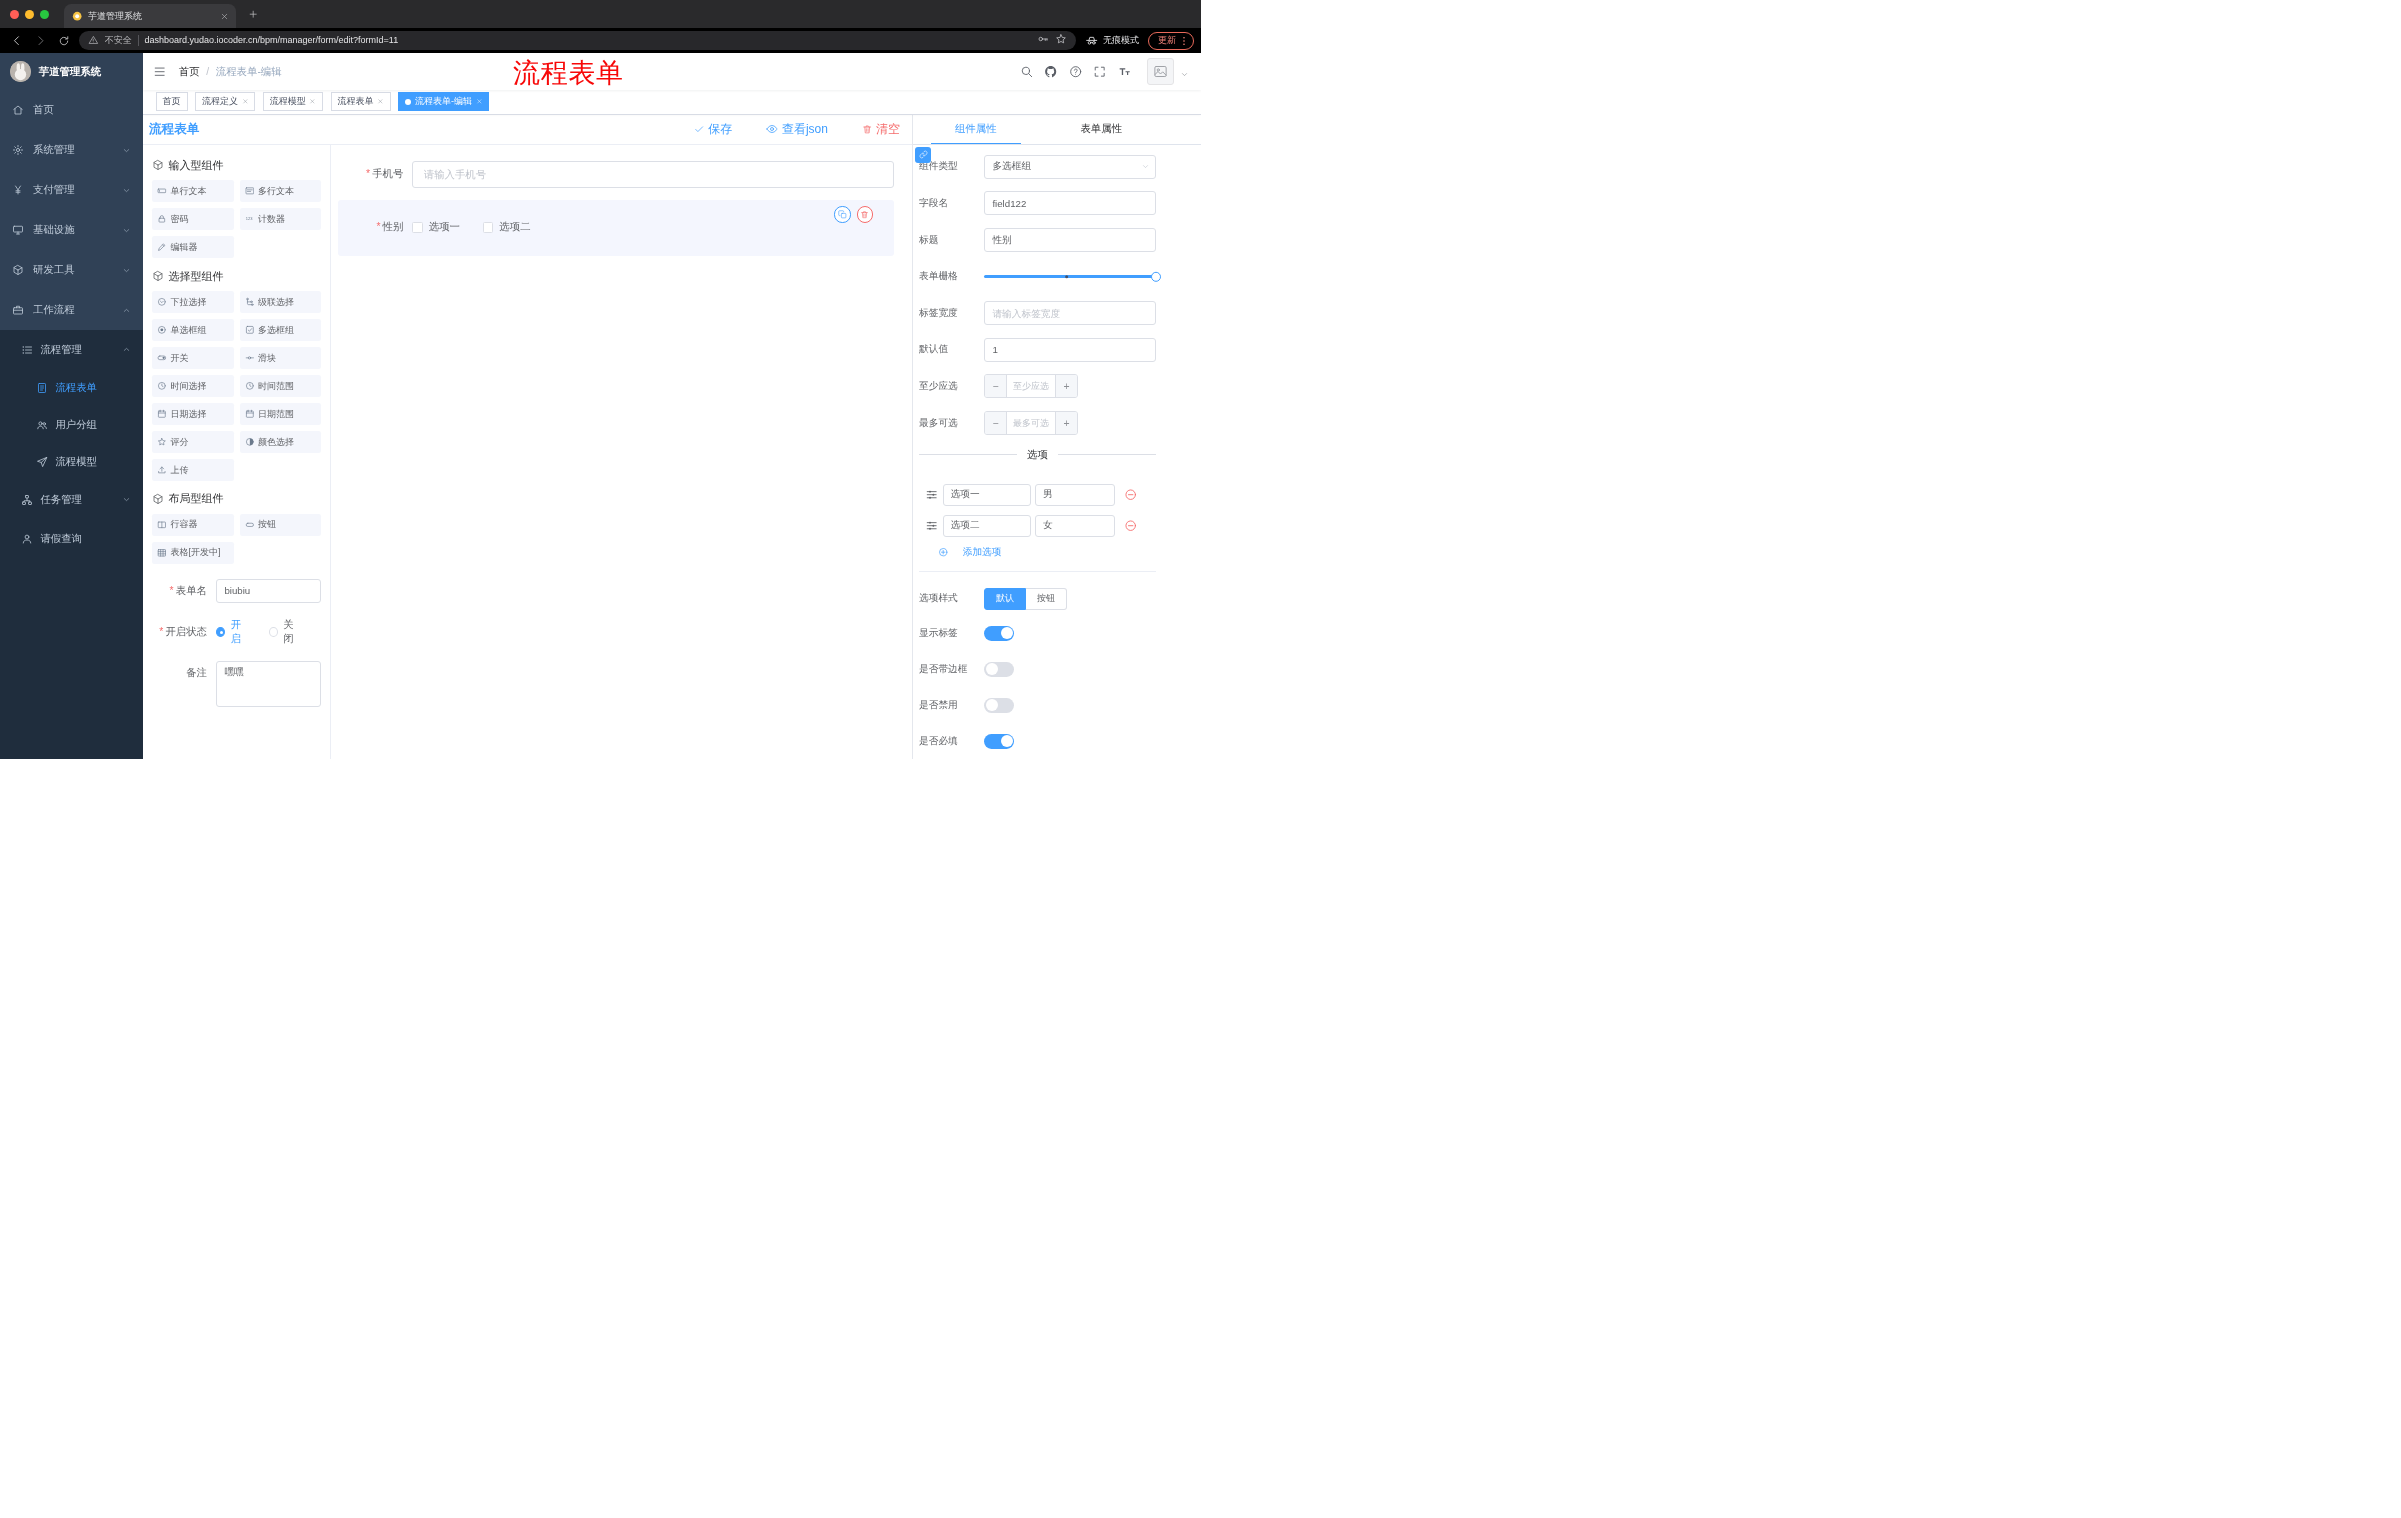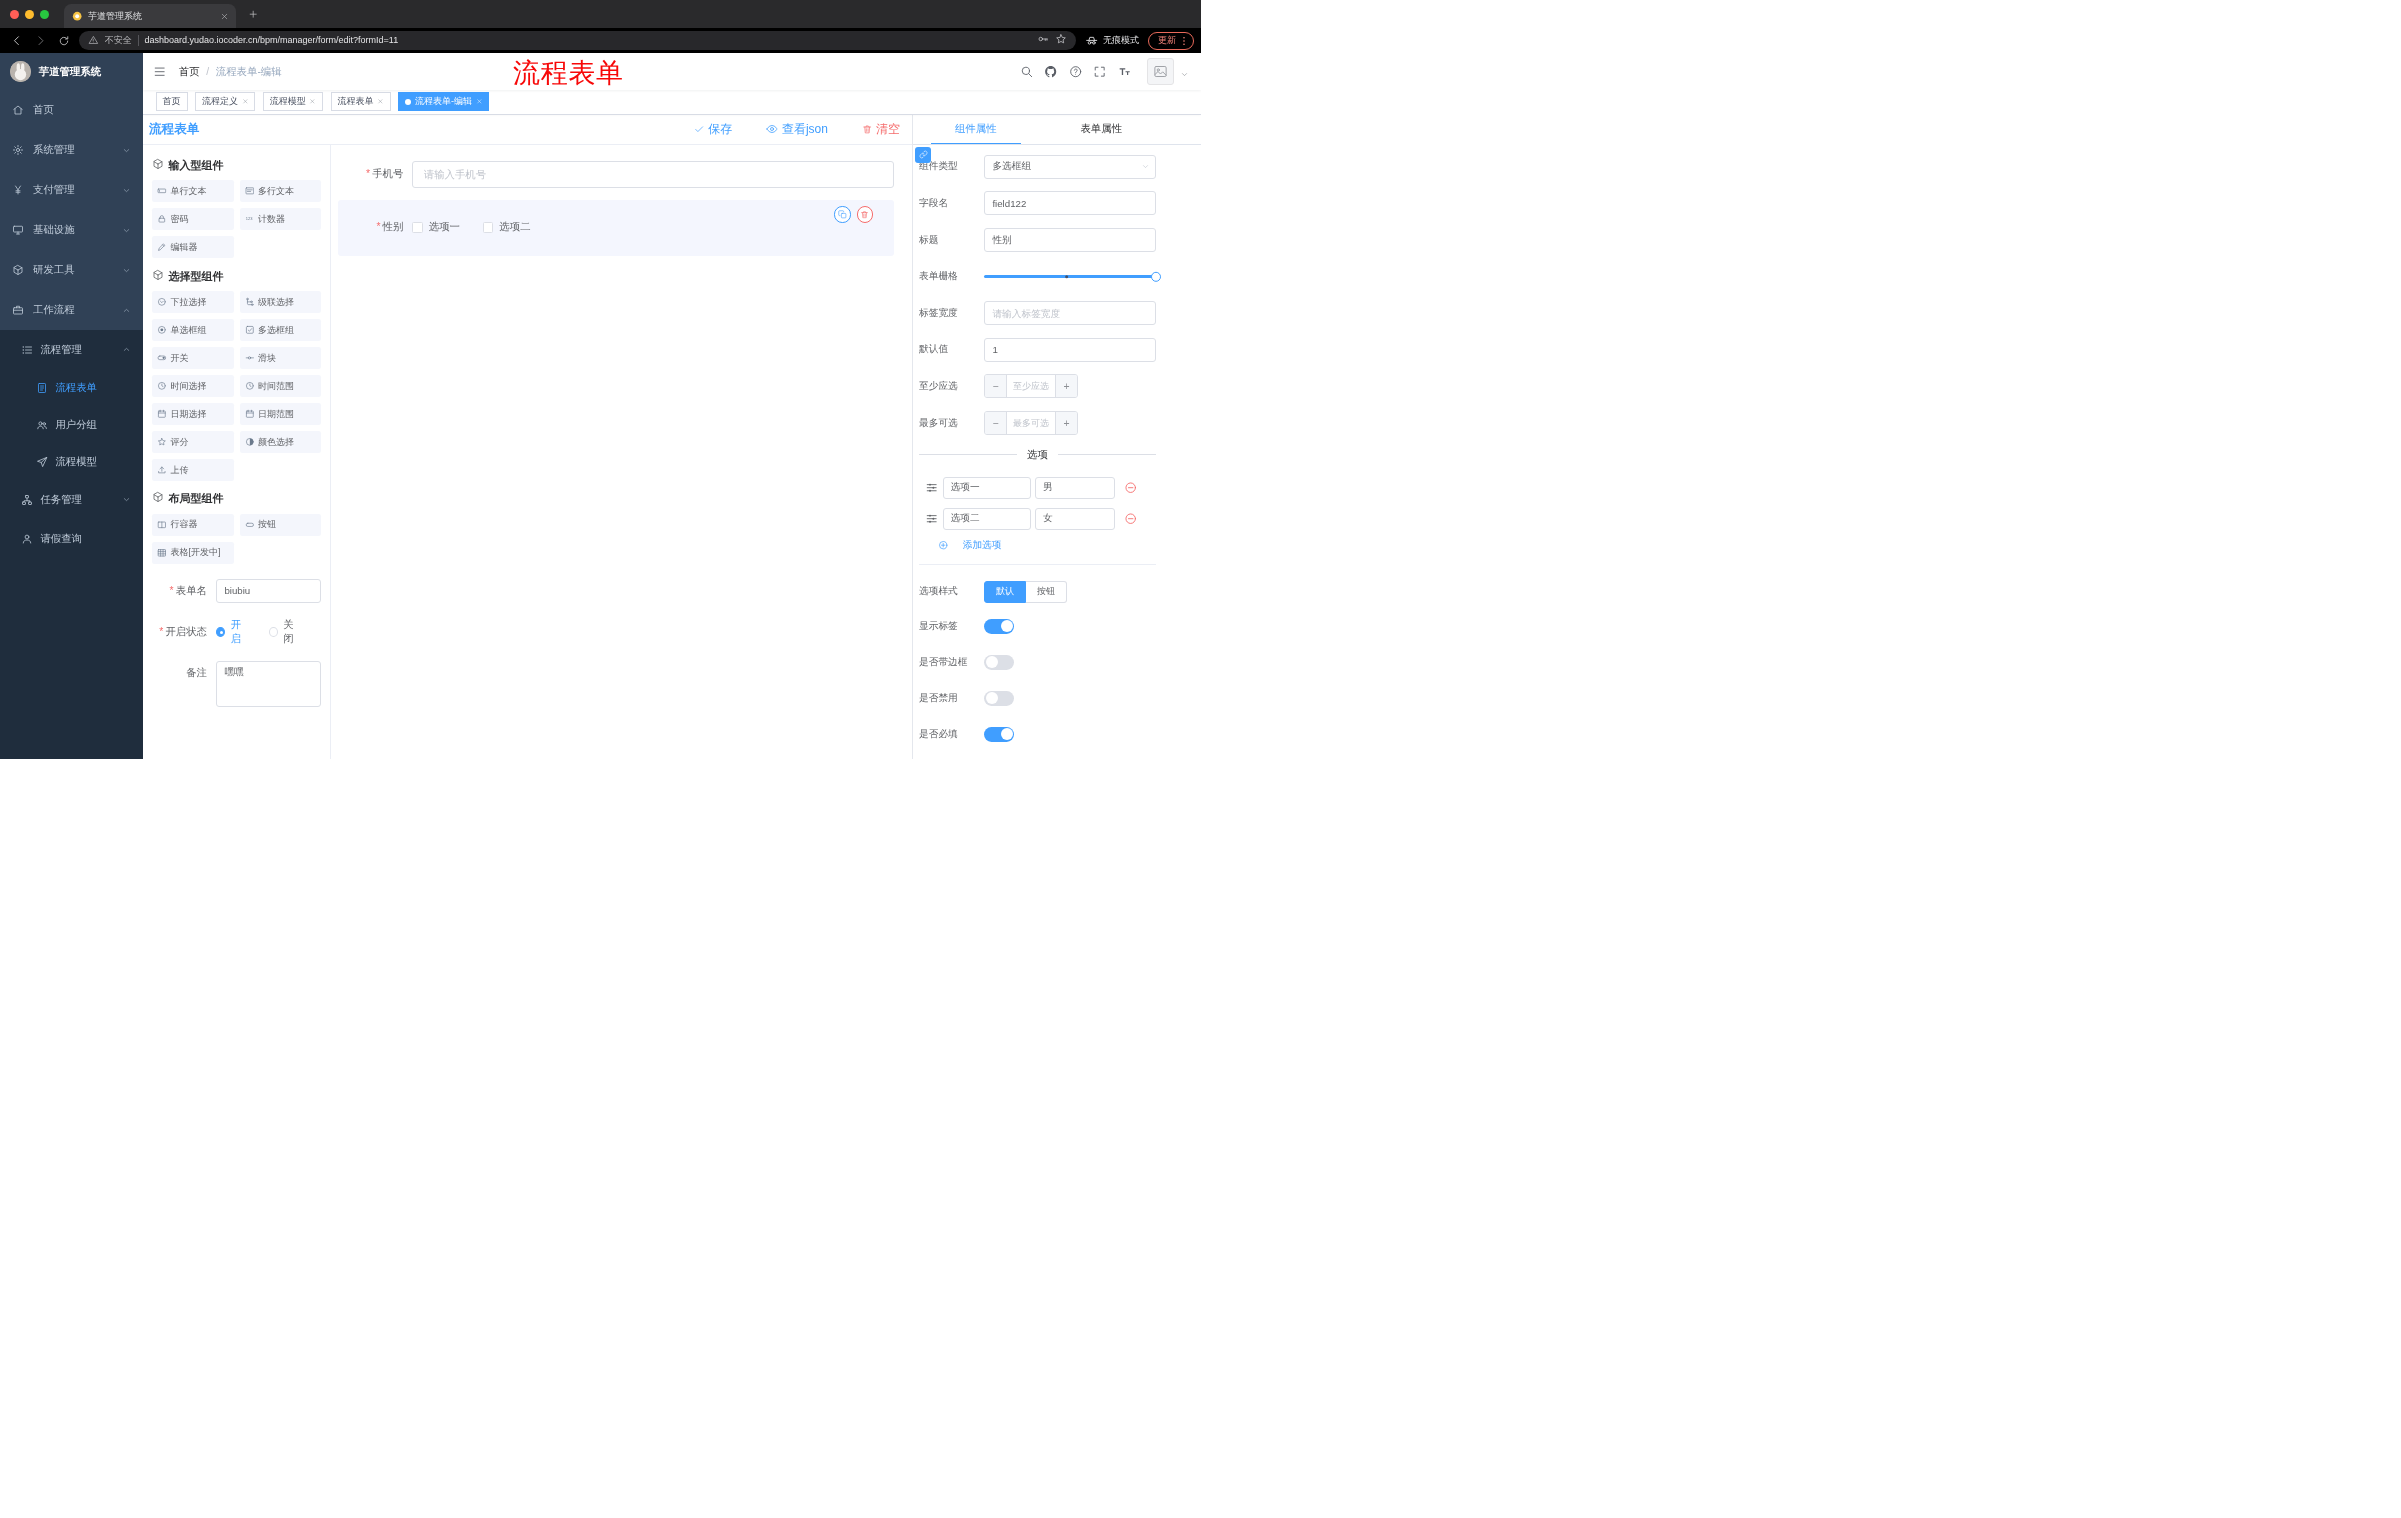--- a/index.html
+++ b/index.html
@@ -67,21 +67,21 @@
   .work{flex:1;display:flex;min-height:0}
   .designer{flex:1;display:flex;flex-direction:column;min-width:0;border-right:0.7px solid #e4e7ed}
   .dhead{height:30px;display:flex;align-items:center;padding:0 12px 0 6px;border-bottom:0.7px solid #ebeef5;flex-shrink:0}
   .dtitle{color:#409eff;font-size:12.6px;font-weight:600}
   .dactions{margin-left:auto;display:flex;align-items:center;gap:34px;font-size:12px}
   .act{display:flex;align-items:center;gap:3.7px;color:#409eff;cursor:pointer}
   .act.danger{color:#f56c6c}
   .dbody{flex:1;display:flex;min-height:0}
 
   .cpanel{width:188px;flex-shrink:0;border-right:0.7px solid #ebeef5;padding:3px 9px 0;overflow:hidden}
-  .ghead{display:flex;align-items:flex-start;gap:4.5px;color:#303133;font-size:11px;font-weight:700;margin:10.4px 0 7.4px}
+  .ghead{display:flex;align-items:center;gap:4.5px;color:#303133;font-size:11px;font-weight:400;margin:10.4px 0 7.4px}
   .ghead .gic{color:#606266}
   .cgrid{display:grid;grid-template-columns:1fr 1fr;gap:6px}
   .citem{height:22px;background:#f4f6fc;border-radius:2.2px;display:flex;align-items:center;gap:3.7px;padding:0 5.2px;font-size:9px;color:#606266;cursor:move;white-space:nowrap;overflow:hidden}
   .citem .cic{color:#6b7a8c}
   .fsrow{display:flex;margin-top:15px;font-size:10.4px;color:#606266}
   .fsrow.center{align-items:center}
   .fslabel{width:55px;flex-shrink:0;text-align:right;margin-right:9px;line-height:24px;white-space:nowrap}
   .req{color:#f56c6c;margin-right:2.2px}
   .fsinput{flex:1;height:24px;border:0.7px solid #dcdfe6;border-radius:3px;padding:0 7.4px;font-size:9.7px;color:#606266;outline:none;min-width:0}
   .fstext{flex:1;height:46px;border:0.7px solid #dcdfe6;border-radius:3px;padding:4.5px 7.4px;font-size:9.7px;color:#606266;outline:none;resize:none;font-family:inherit}
@@ -117,21 +117,21 @@
   .pinput{width:100%;height:24px;border:0.7px solid #dcdfe6;border-radius:3px;padding:0 7.4px;font-size:9.7px;color:#606266;outline:none;background:#fff}
   .pselect .pinput{padding-right:19.3px;cursor:pointer}
   .selcaret{position:absolute;right:6px;color:#c0c4cc;pointer-events:none}
   .sld{width:100%;height:24px;display:flex;align-items:center;position:relative}
   .sldtrack{width:100%;height:3px;border-radius:1.5px;background:#409eff;position:relative}
   .sldmark{position:absolute;left:48%;top:50%;transform:translate(-50%,-50%);width:3.7px;height:3.7px;border-radius:50%;background:#43506c}
   .sldhandle{position:absolute;right:-5.2px;top:50%;transform:translateY(-50%);width:10.4px;height:10.4px;border-radius:50%;background:#fff;border:1.5px solid #409eff;cursor:grab}
   .stepper{display:flex;width:94px;height:24px;border:0.7px solid #dcdfe6;border-radius:3px;overflow:hidden}
   .stbtn{width:21px;background:#f5f7fa;display:flex;align-items:center;justify-content:center;color:#8d9095;font-size:10.4px;cursor:pointer;flex-shrink:0}
   .stmid{flex:1;background:#fff;border-left:0.7px solid #dcdfe6;border-right:0.7px solid #dcdfe6;display:flex;align-items:center;justify-content:center;font-size:9px;color:#c0c4cc;white-space:nowrap}
-  .divtext{display:flex;align-items:center;gap:10.4px;color:#303133;font-size:10.4px;margin:3px 0 15px}
+  .divtext{display:flex;align-items:center;gap:10.4px;color:#303133;font-size:10.4px;margin:3px 0 22px}
   .divtext::before,.divtext::after{content:"";flex:1;height:0.7px;background:#dcdfe6}
   .orow{display:flex;align-items:center;gap:4.5px;margin-bottom:9px;padding-left:6px}
   .dragic{color:#606266;cursor:grab;display:flex}
   .oin1{width:88px;height:22px;border:0.7px solid #dcdfe6;border-radius:3px;padding:0 6.7px;font-size:9.7px;color:#606266;outline:none}
   .oin2{width:80px;height:22px;border:0.7px solid #dcdfe6;border-radius:3px;padding:0 6.7px;font-size:9.7px;color:#606266;outline:none}
   .remic{color:#f56c6c;margin-left:4.5px;cursor:pointer;display:flex}
   .addopt{display:flex;align-items:center;gap:14px;color:#409eff;font-size:9.7px;margin:3px 0 12px 19.3px;cursor:pointer}
   .hr{height:0.7px;background:#ebeef5;margin:10.4px 0 16.3px}
   .seg{display:flex}
   .segbtn{height:22px;padding:0 11px;display:flex;align-items:center;border:0.7px solid #dcdfe6;background:#fff;color:#606266;font-size:9px;cursor:pointer}

